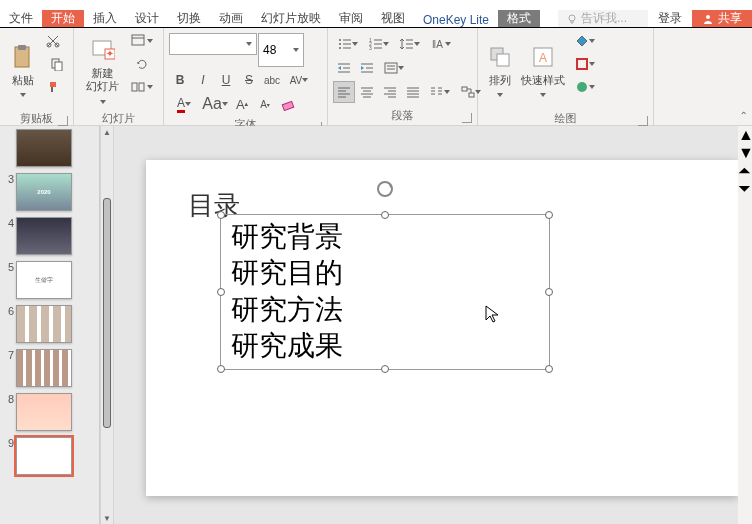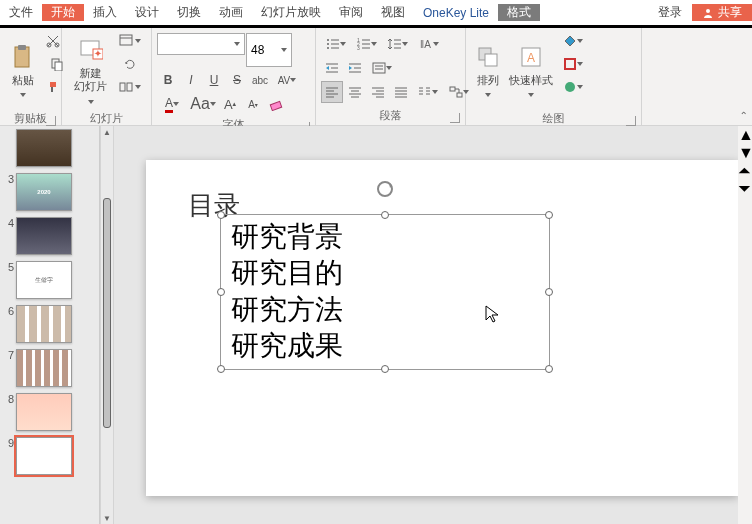--- a/index.html
+++ b/index.html
@@ -1,17 +1,17 @@
 <!DOCTYPE html>
 <html><head>
 <meta charset="utf-8">
 <style>
 *{margin:0;padding:0;box-sizing:border-box;font-family:"Microsoft YaHei",sans-serif}
 body{width:752px;height:524px;background:#fff;overflow:hidden;position:relative}
-.menubar{height:28px;background:#fff;display:flex;align-items:center;font-size:12px;border-bottom:3px solid #000000}
+.menubar{height:28px;background:#fff;display:flex;align-items:flex-end;font-size:12px;border-bottom:1px solid #000000}
 .menubar .tab{padding:0 9px;display:flex;align-items:center;color:#444;cursor:pointer}
 .menubar .tab.active{background:#e9634b;color:#fff}
 .menubar .tab.format{background:#7b7b7b;color:#fff}
 .menubar .tab.onekey{color:#2b579a}
 .menubar .spacer{flex:1}
 .menubar .tellme{display:flex;align-items:center;padding:0 8px;color:#aaa;background:#f3f3f3;width:90px}
 .menubar .tellme svg{margin-right:3px}
 .menubar .login{padding:0 10px;display:flex;align-items:center;color:#444}
 .menubar .share{background:#e9634b;color:#fff;padding:0 10px;display:flex;align-items:center;gap:4px}
 .ribbon{height:98px;background:#f3f2f1;display:flex;border-bottom:1px solid #d4d4d4;position:relative}
@@ -63,33 +63,40 @@
   <div class="tab">插入</div>
   <div class="tab">设计</div>
   <div class="tab">切换</div>
   <div class="tab">动画</div>
   <div class="tab">幻灯片放映</div>
   <div class="tab">审阅</div>
   <div class="tab">视图</div>
   <div class="tab onekey">OneKey Lite</div>
   <div class="tab format">格式</div>
   <div class="spacer"></div>
+  <div class="tellme">
+    <svg width="12" height="12" viewBox="0 0 12 12">
+        <circle cx="6" cy="5" r="3" fill="none" stroke="#aaa"></circle>
+        <path d="M5 8v2h2V8" stroke="#aaa" fill="none"></path>
+      </svg>
+    <span>告诉我...</span>
+  </div>
   <div class="login">登录</div>
   <div class="share">
     <svg width="12" height="12" viewBox="0 0 12 12">
         <circle cx="6" cy="4" r="2" fill="#fff"></circle>
         <path d="M2 11c0-2 2-3 4-3s4 1 4 3" fill="#fff"></path>
       </svg>
     <span>共享</span>
   </div>
 </div>
 
 <div class="ribbon">
 
-  <div class="group" style="width:62px">
+  <div class="group" style="width:74px">
     <div class="controls">
       <div class="bigbtn">
         <div class="bicon">
             <svg width="22" height="26">
               <rect x="3" y="3" width="14" height="20" fill="#d9b885" stroke="#a07d3e"></rect>
               <rect x="6" y="1" width="8" height="5" fill="#888" rx="1"></rect>
             </svg>
           </div>
         <div class="lbl"><span>粘贴</span><br><span class="arrow"></span></div>
       </div>

